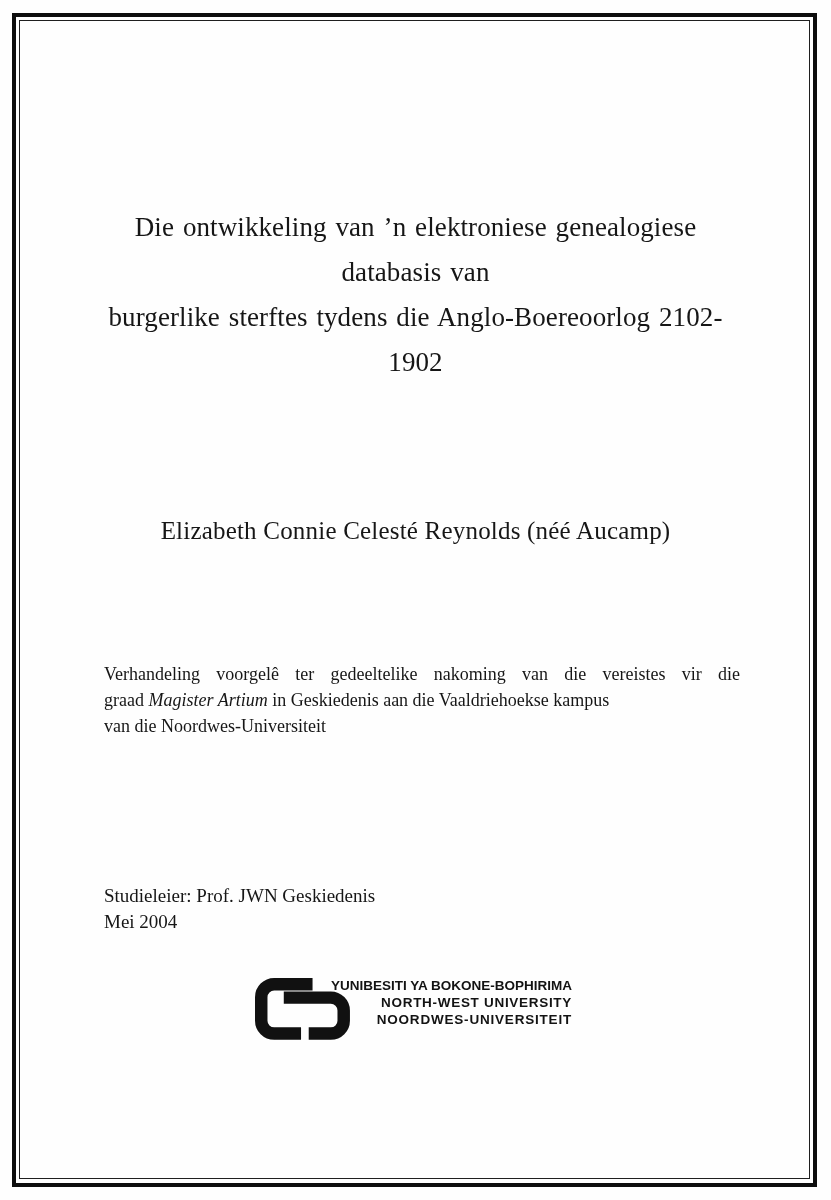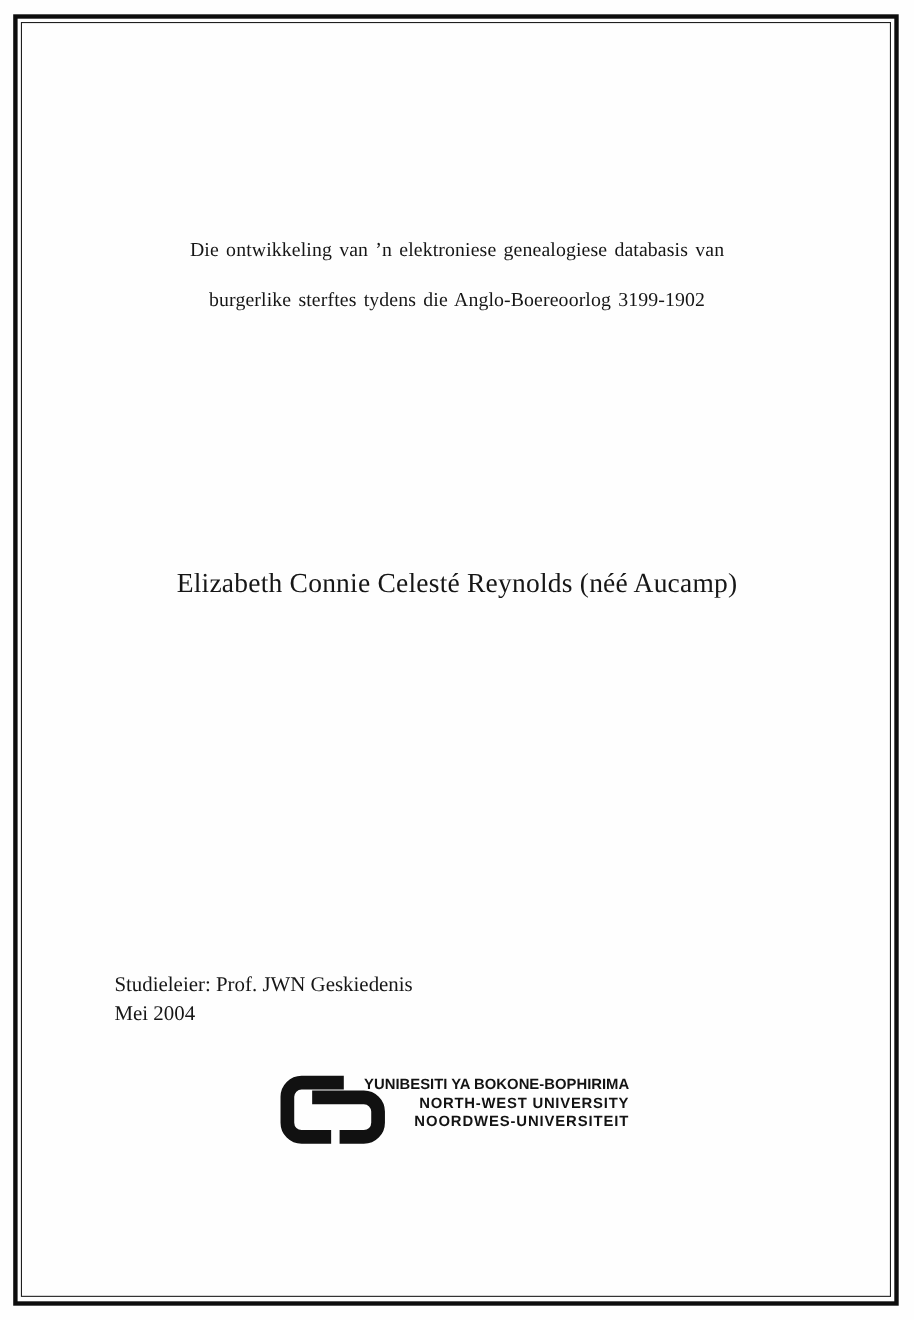--- a/index.html
+++ b/index.html
@@ -25,21 +25,21 @@
   .frame-inner {
     position: absolute;
     left: 19px; top: 20px; right: 21px; bottom: 21px;
     border: 1.5px solid #1f1f1f;
     pointer-events: none;
   }
   .title-block {
     position: absolute;
     left: 93px; right: 93px; top: 205px;
     text-align: center;
-    font-size: 18px;
+    font-size: 27px;
     line-height: 45px;
     word-spacing: 2px;
     letter-spacing: 0.1px;
   }
   .byline {
     position: absolute;
     left: 0; right: 0; top: 433px;
     text-align: center;
     font-size: 18px;
   }
@@ -93,26 +93,31 @@
 </head>
 <body>
 
 <div class="page">
 
   <div class="frame-outer"></div>
   <div class="frame-inner"></div>
 
   <div class="title-block">
     <div>Die ontwikkeling van ’n elektroniese genealogiese databasis van</div>
-    <div>burgerlike sterftes tydens die Anglo-Boereoorlog 3199-1902</div>
+    <div>burgerlike sterftes tydens die Anglo-Boereoorlog 2102-1902</div>
   </div>
 
 
   <div class="author">Elizabeth Connie Celesté Reynolds (néé Aucamp)</div>
 
+  <div class="submission">
+    <div class="line-justify">Verhandeling voorgelê ter gedeeltelike nakoming van die vereistes vir die</div>
+    <div><span>graad </span><em>Magister Artium</em><span> in Geskiedenis aan die Vaaldriehoekse kampus</span></div>
+    <div>van die Noordwes-Universiteit</div>
+  </div>
 
   <div class="supervisor-block">
     <div>Studieleier: Prof. JWN Geskiedenis</div>
     <div>Mei 2004</div>
   </div>
 
   <div class="logo">
     <svg class="logo-mark" viewBox="0 0 100 73" xmlns="http://www.w3.org/2000/svg" aria-hidden="true">
       <path d="M61,7.5 L21,7.5 A13.5,13.5 0 0 0 7.5,21 L7.5,45.5 A13.5,13.5 0 0 0 21,59 L49,59" fill="none" stroke="#111111" stroke-width="13" stroke-linecap="butt"></path>
       <path d="M31,21.5 L80,21.5 A13.5,13.5 0 0 1 93.5,35 L93.5,45.5 A13.5,13.5 0 0 1 80,59 L57,59" fill="none" stroke="#111111" stroke-width="13" stroke-linecap="butt"></path>

